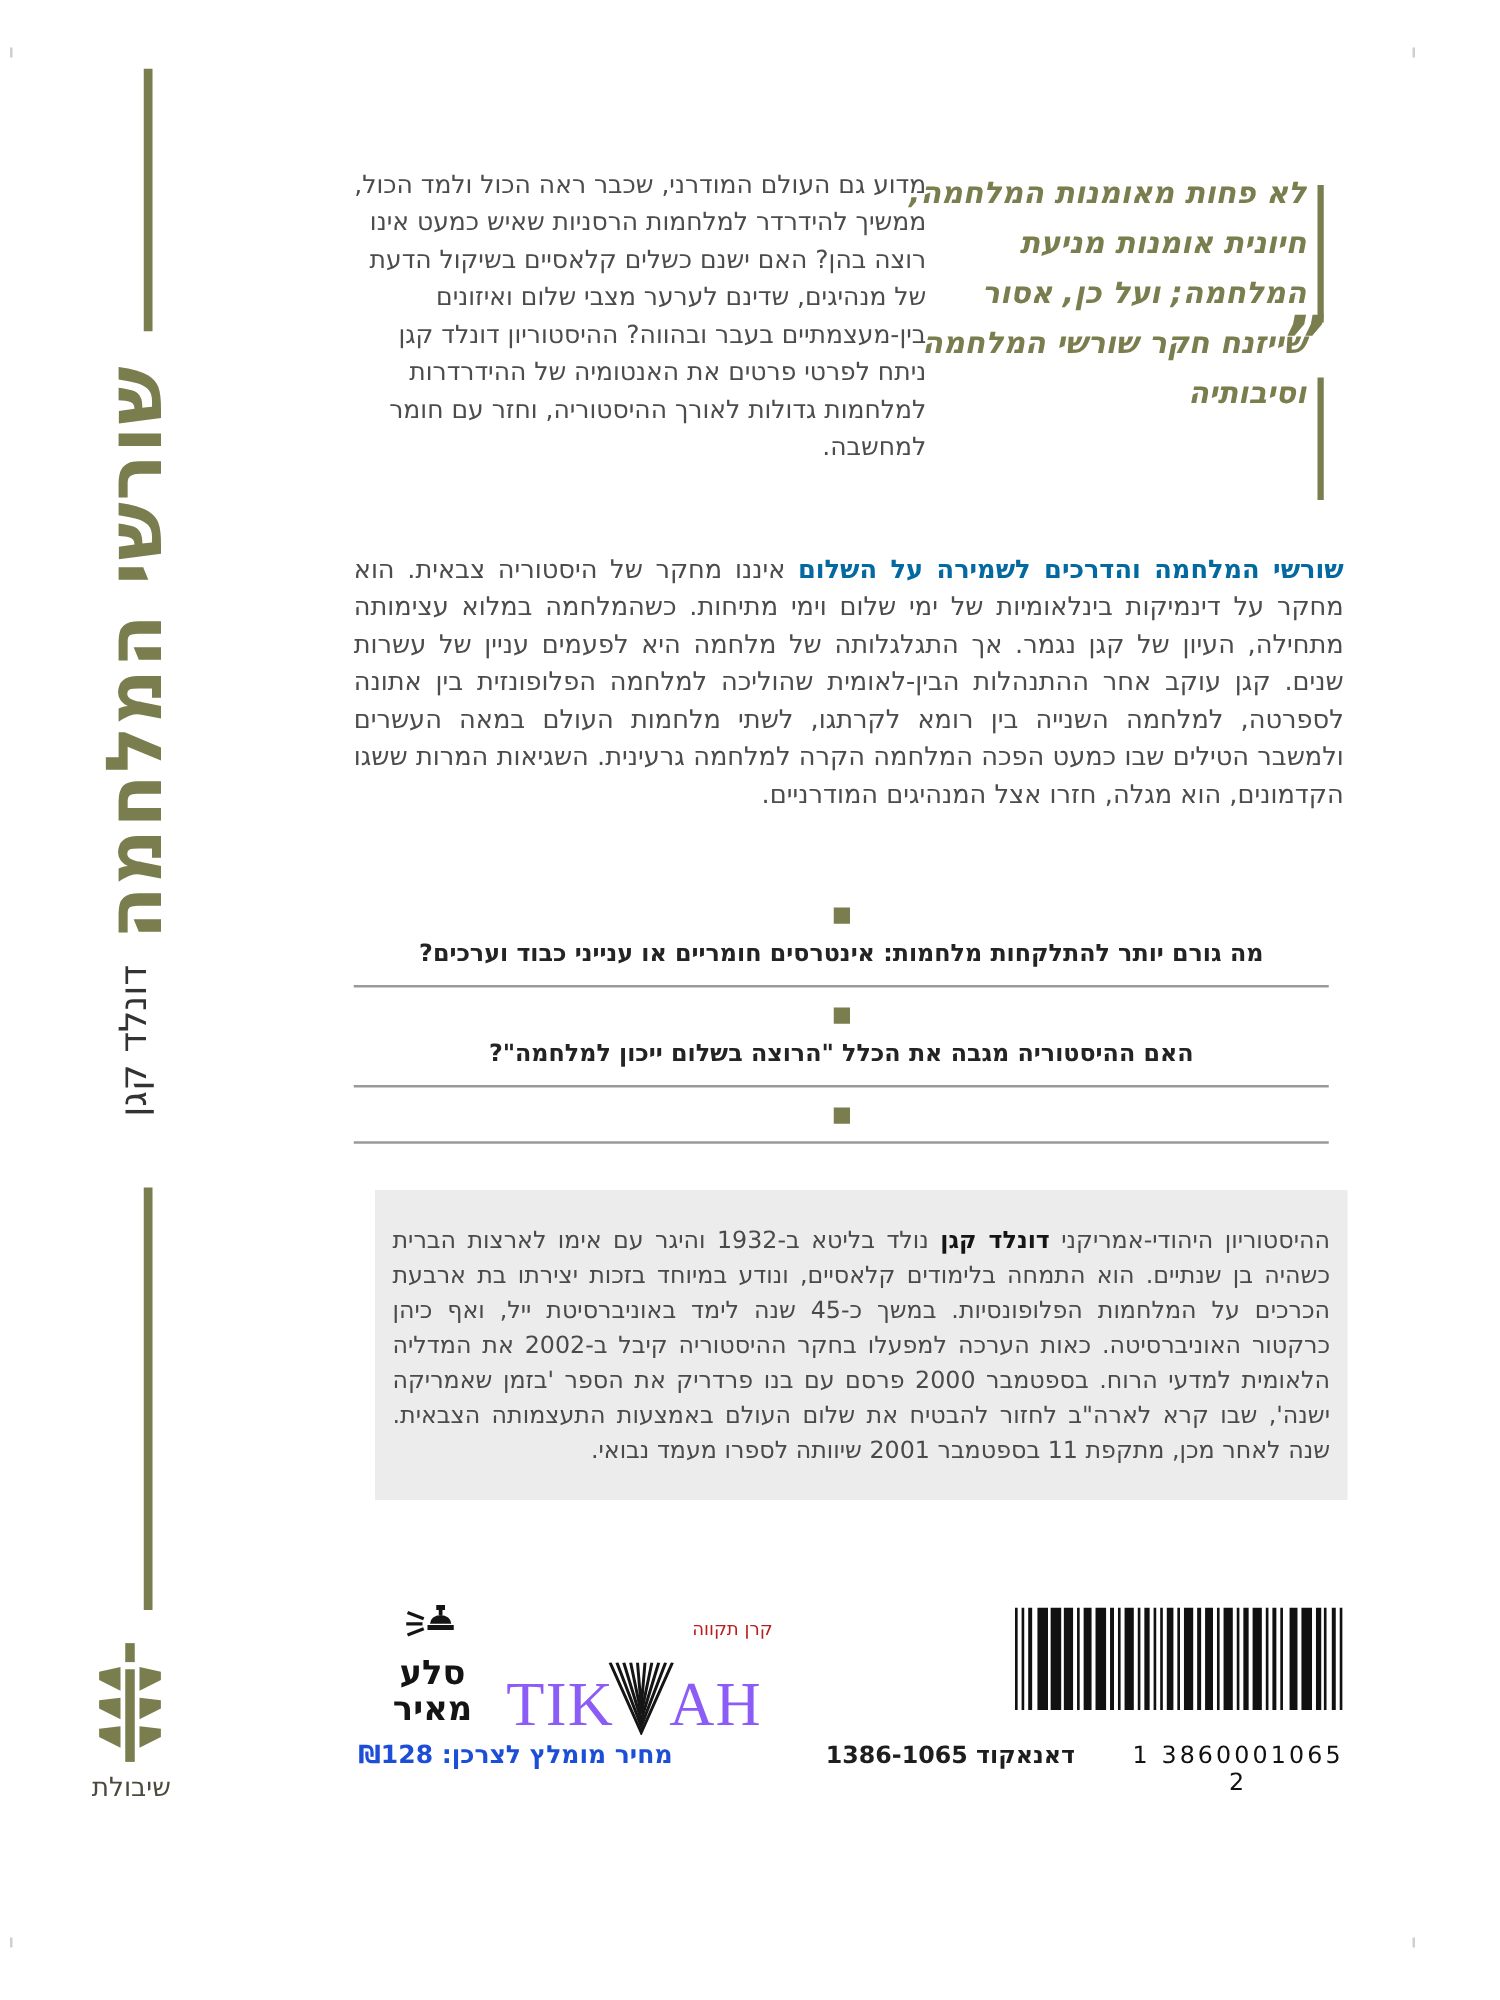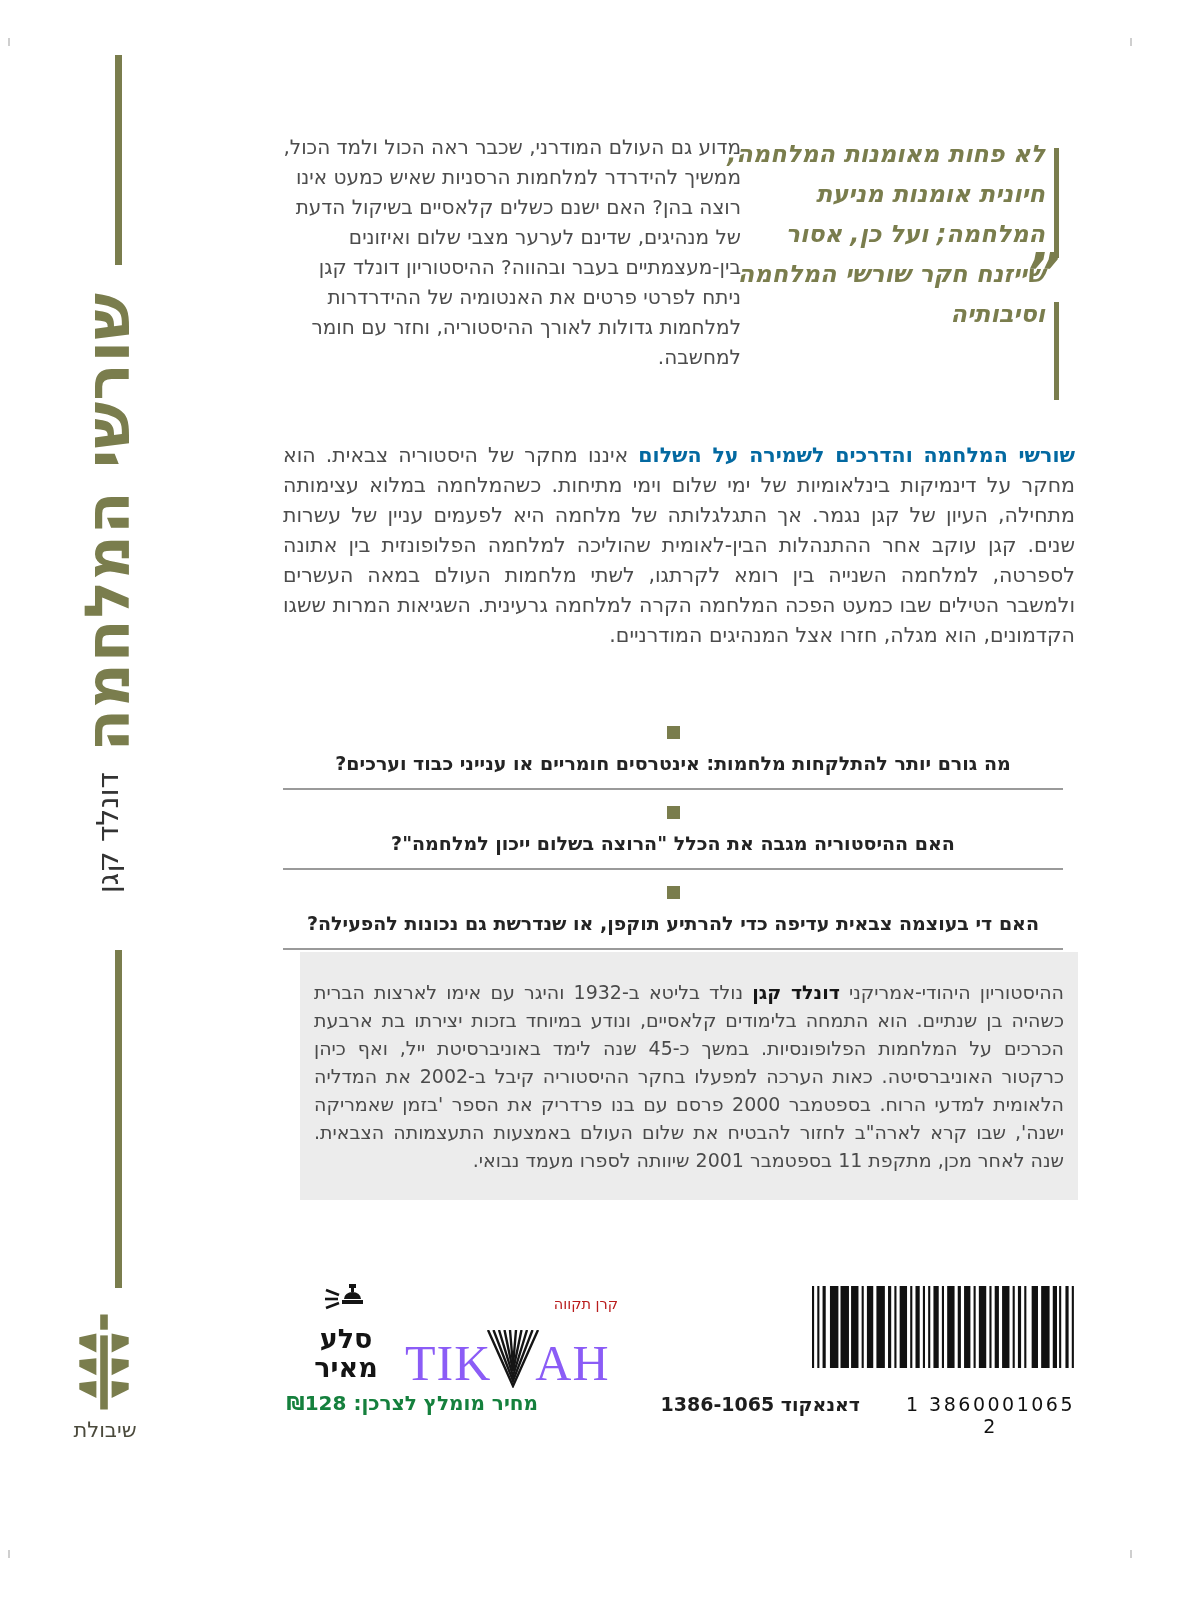--- a/index.html
+++ b/index.html
@@ -44,21 +44,21 @@
   .sella{position:absolute;left:298px;top:1284px;width:96px;text-align:center;color:#141414;}
   .sella .heb{font-size:27px;line-height:29px;font-weight:bold;direction:rtl;}
   .tikvah{position:absolute;left:405px;top:1296px;width:215px;height:92px;}
   .tikvah .keren{position:absolute;top:0;right:2px;font-size:14.5px;color:#b91c1c;direction:rtl;}
   .tikvah .row{position:absolute;bottom:0;left:0;display:flex;align-items:flex-end;direction:ltr;}
   .tikvah .latin{font-family:Liberation Serif, serif;font-size:50px;
         line-height:50px;color:#8b5cf6;letter-spacing:1px;}
   .tikvah svg{margin:0 -5px;}
   .barcode{position:absolute;left:812px;top:1286px;}
   .price{position:absolute;left:283px;top:1391px;width:255px;direction:rtl;text-align:right;
-        font-size:20px;font-weight:600;color:#15803d;}
+        font-size:20px;font-weight:600;color:#1d4ed8;}
   .danacode{position:absolute;left:650px;top:1393px;width:210px;direction:rtl;text-align:right;
         font-size:19px;font-weight:600;color:#1e1e1e;}
   .barcode-num{position:absolute;left:903px;top:1393px;width:175px;direction:ltr;
         text-align:center;font-size:19px;font-weight:500;letter-spacing:2.5px;color:#111111;}
 </style>
 </head>
 <body>
 
 <div class="page">
 
@@ -108,21 +108,20 @@
       <span class="q-text">מה גורם יותר להתלקחות מלחמות: אינטרסים חומריים או ענייני כבוד וערכים?</span>
     </div>
     <div class="q-div"></div>
     <div class="q-row">
       <span class="q-bullet"></span>
       <span class="q-text">האם ההיסטוריה מגבה את הכלל "הרוצה בשלום ייכון למלחמה"?</span>
     </div>
     <div class="q-div"></div>
     <div class="q-row">
       <span class="q-bullet"></span>
-      <span class="q-text">האם די בעוצמה צבאית עדיפה כדי להרתיע תוקפן, או שנדרשת גם נכונות להפעילה?</span>
     </div>
     <div class="q-div"></div>
   </div>
 
   <div class="bio"><span>ההיסטוריון היהודי-אמריקני </span><b>דונלד קגן</b><span> נולד בליטא ב-1932 והיגר עם אימו לארצות הברית כשהיה בן שנתיים. הוא התמחה בלימודים קלאסיים, ונודע במיוחד בזכות יצירתו בת ארבעת הכרכים על המלחמות הפלופונסיות. במשך כ-45 שנה לימד באוניברסיטת ייל, ואף כיהן כרקטור האוניברסיטה. כאות הערכה למפעלו בחקר ההיסטוריה קיבל ב-2002 את המדליה הלאומית למדעי הרוח. בספטמבר 2000 פרסם עם בנו פרדריק את הספר 'בזמן שאמריקה ישנה', שבו קרא לארה"ב לחזור להבטיח את שלום העולם באמצעות התעצמותה הצבאית. שנה לאחר מכן, מתקפת 11 בספטמבר 2001 שיוותה לספרו מעמד נבואי.</span></div>
 
   <div class="sella">
     <svg width="46" height="36" viewBox="0 0 46 36">
       <g stroke="#141414" stroke-width="2.6" fill="none">
         <path d="M3,6 L16,11"></path>

